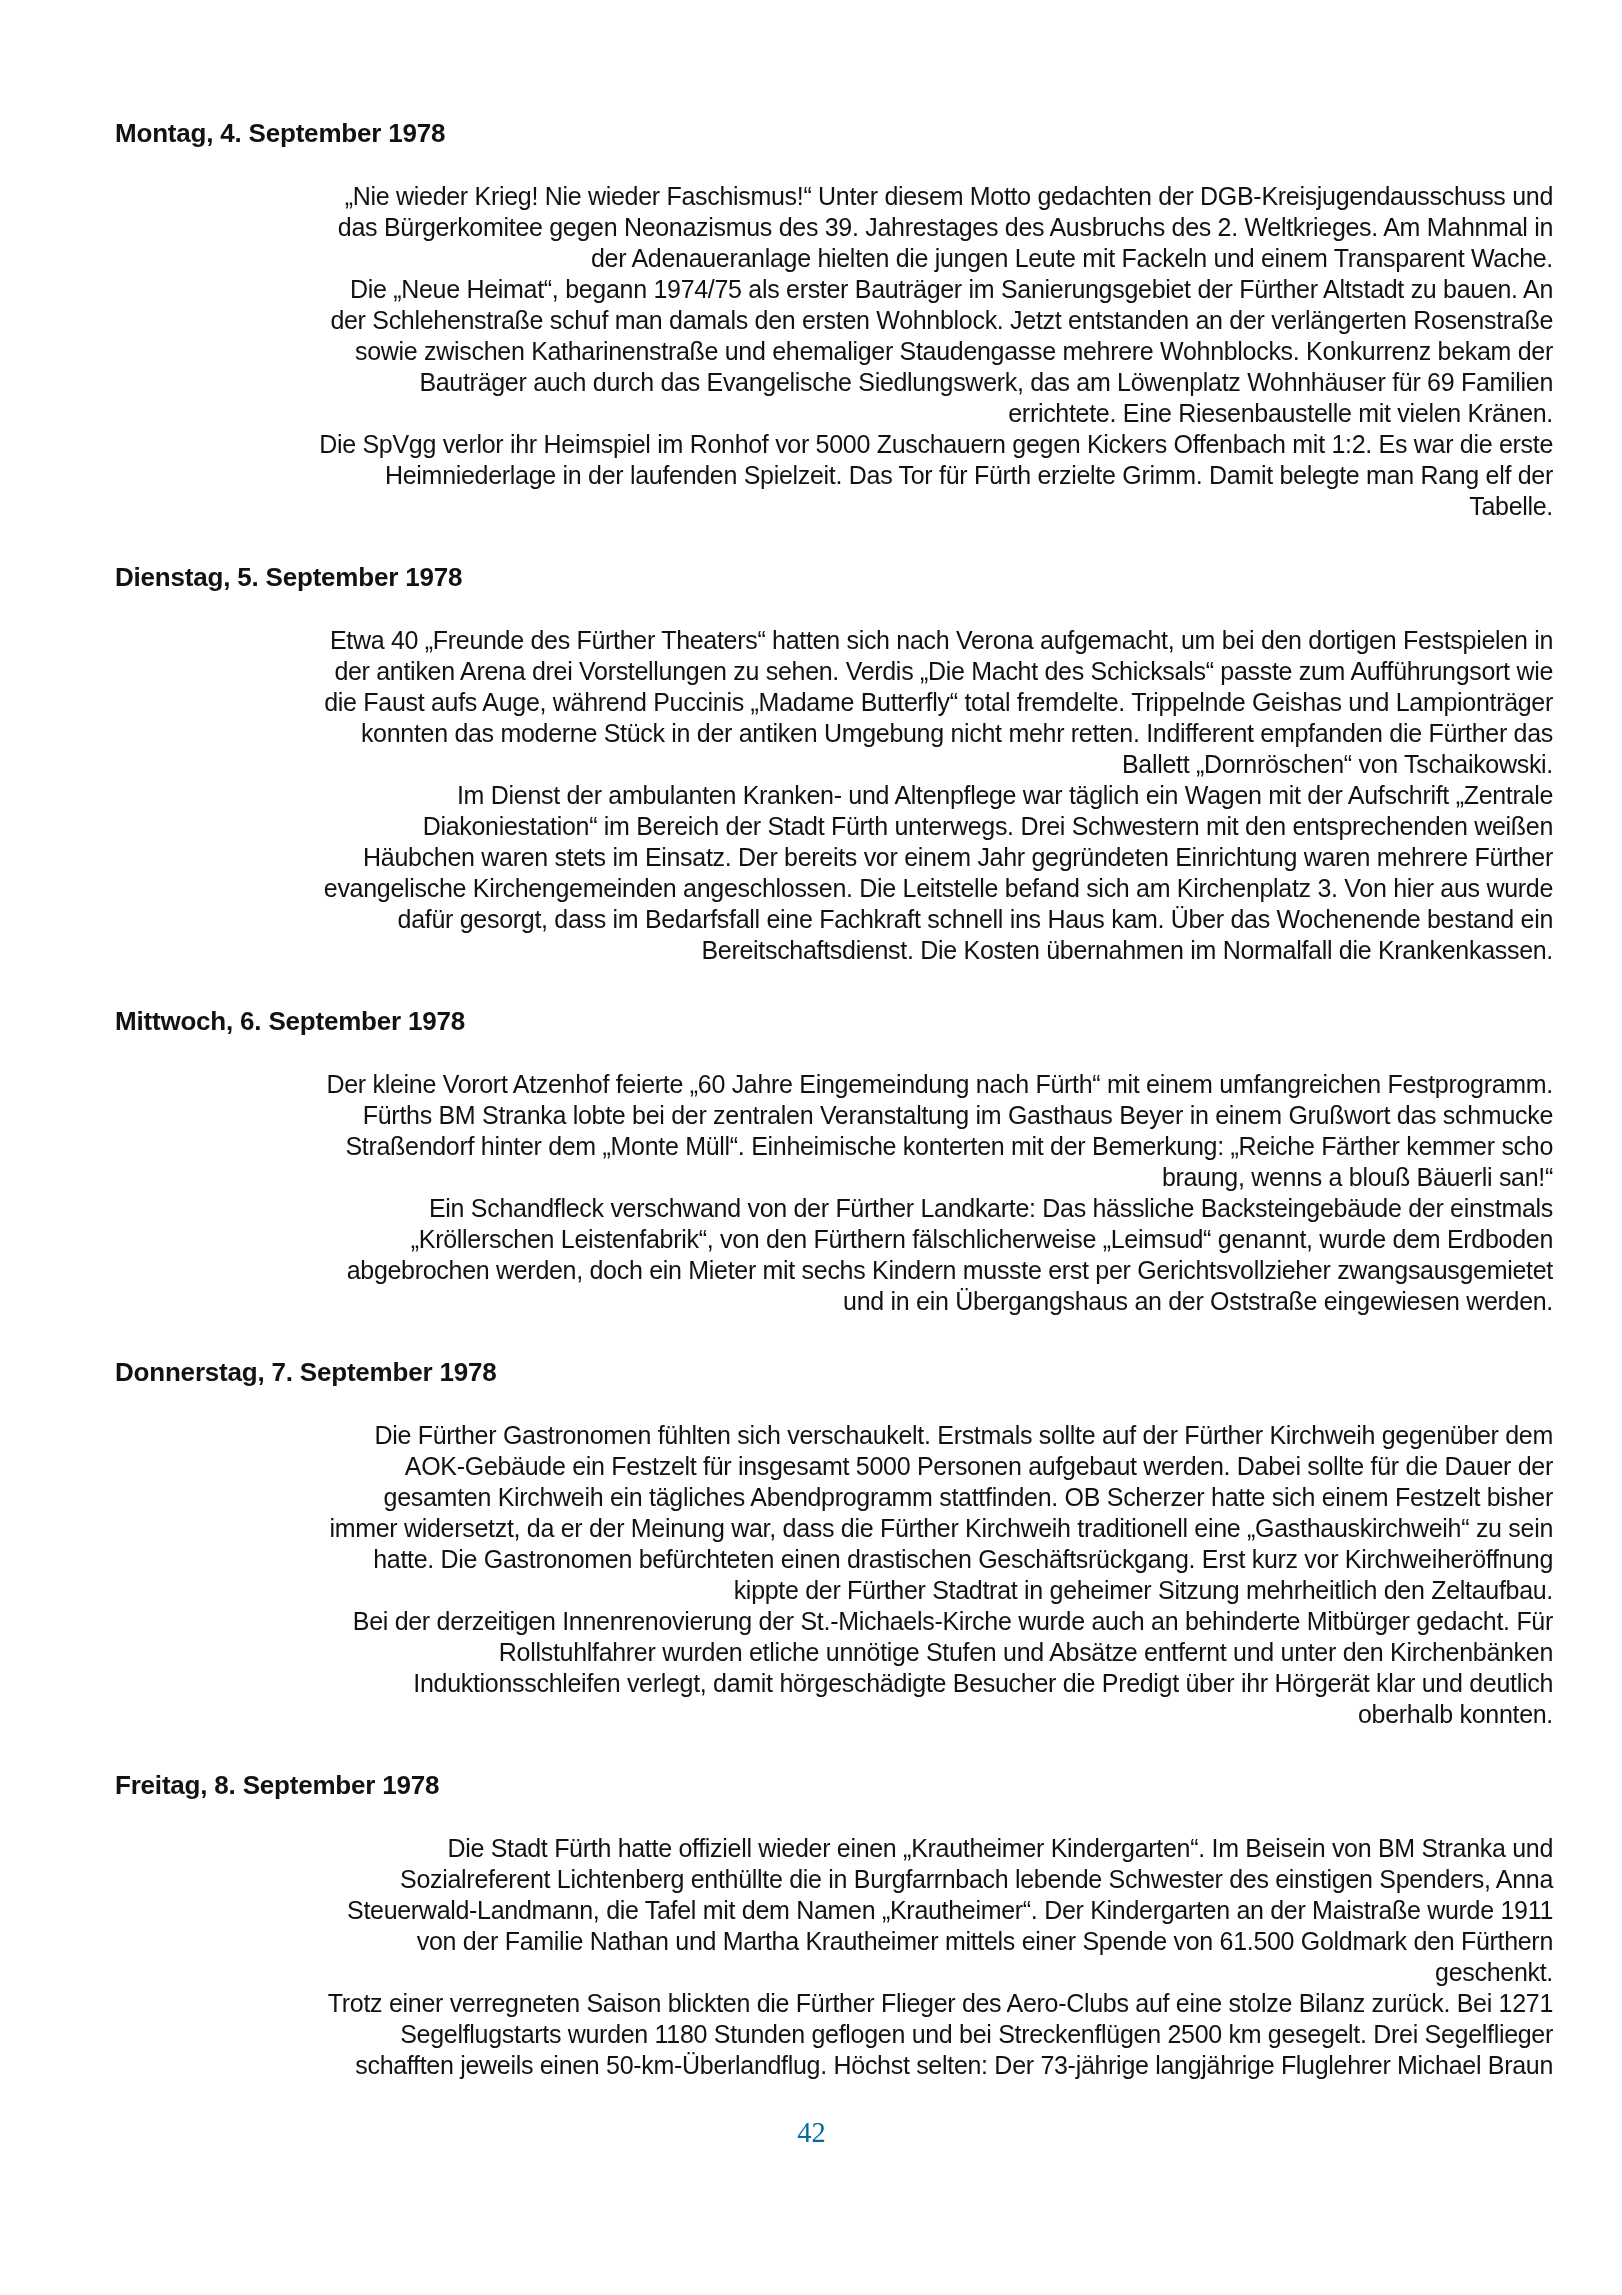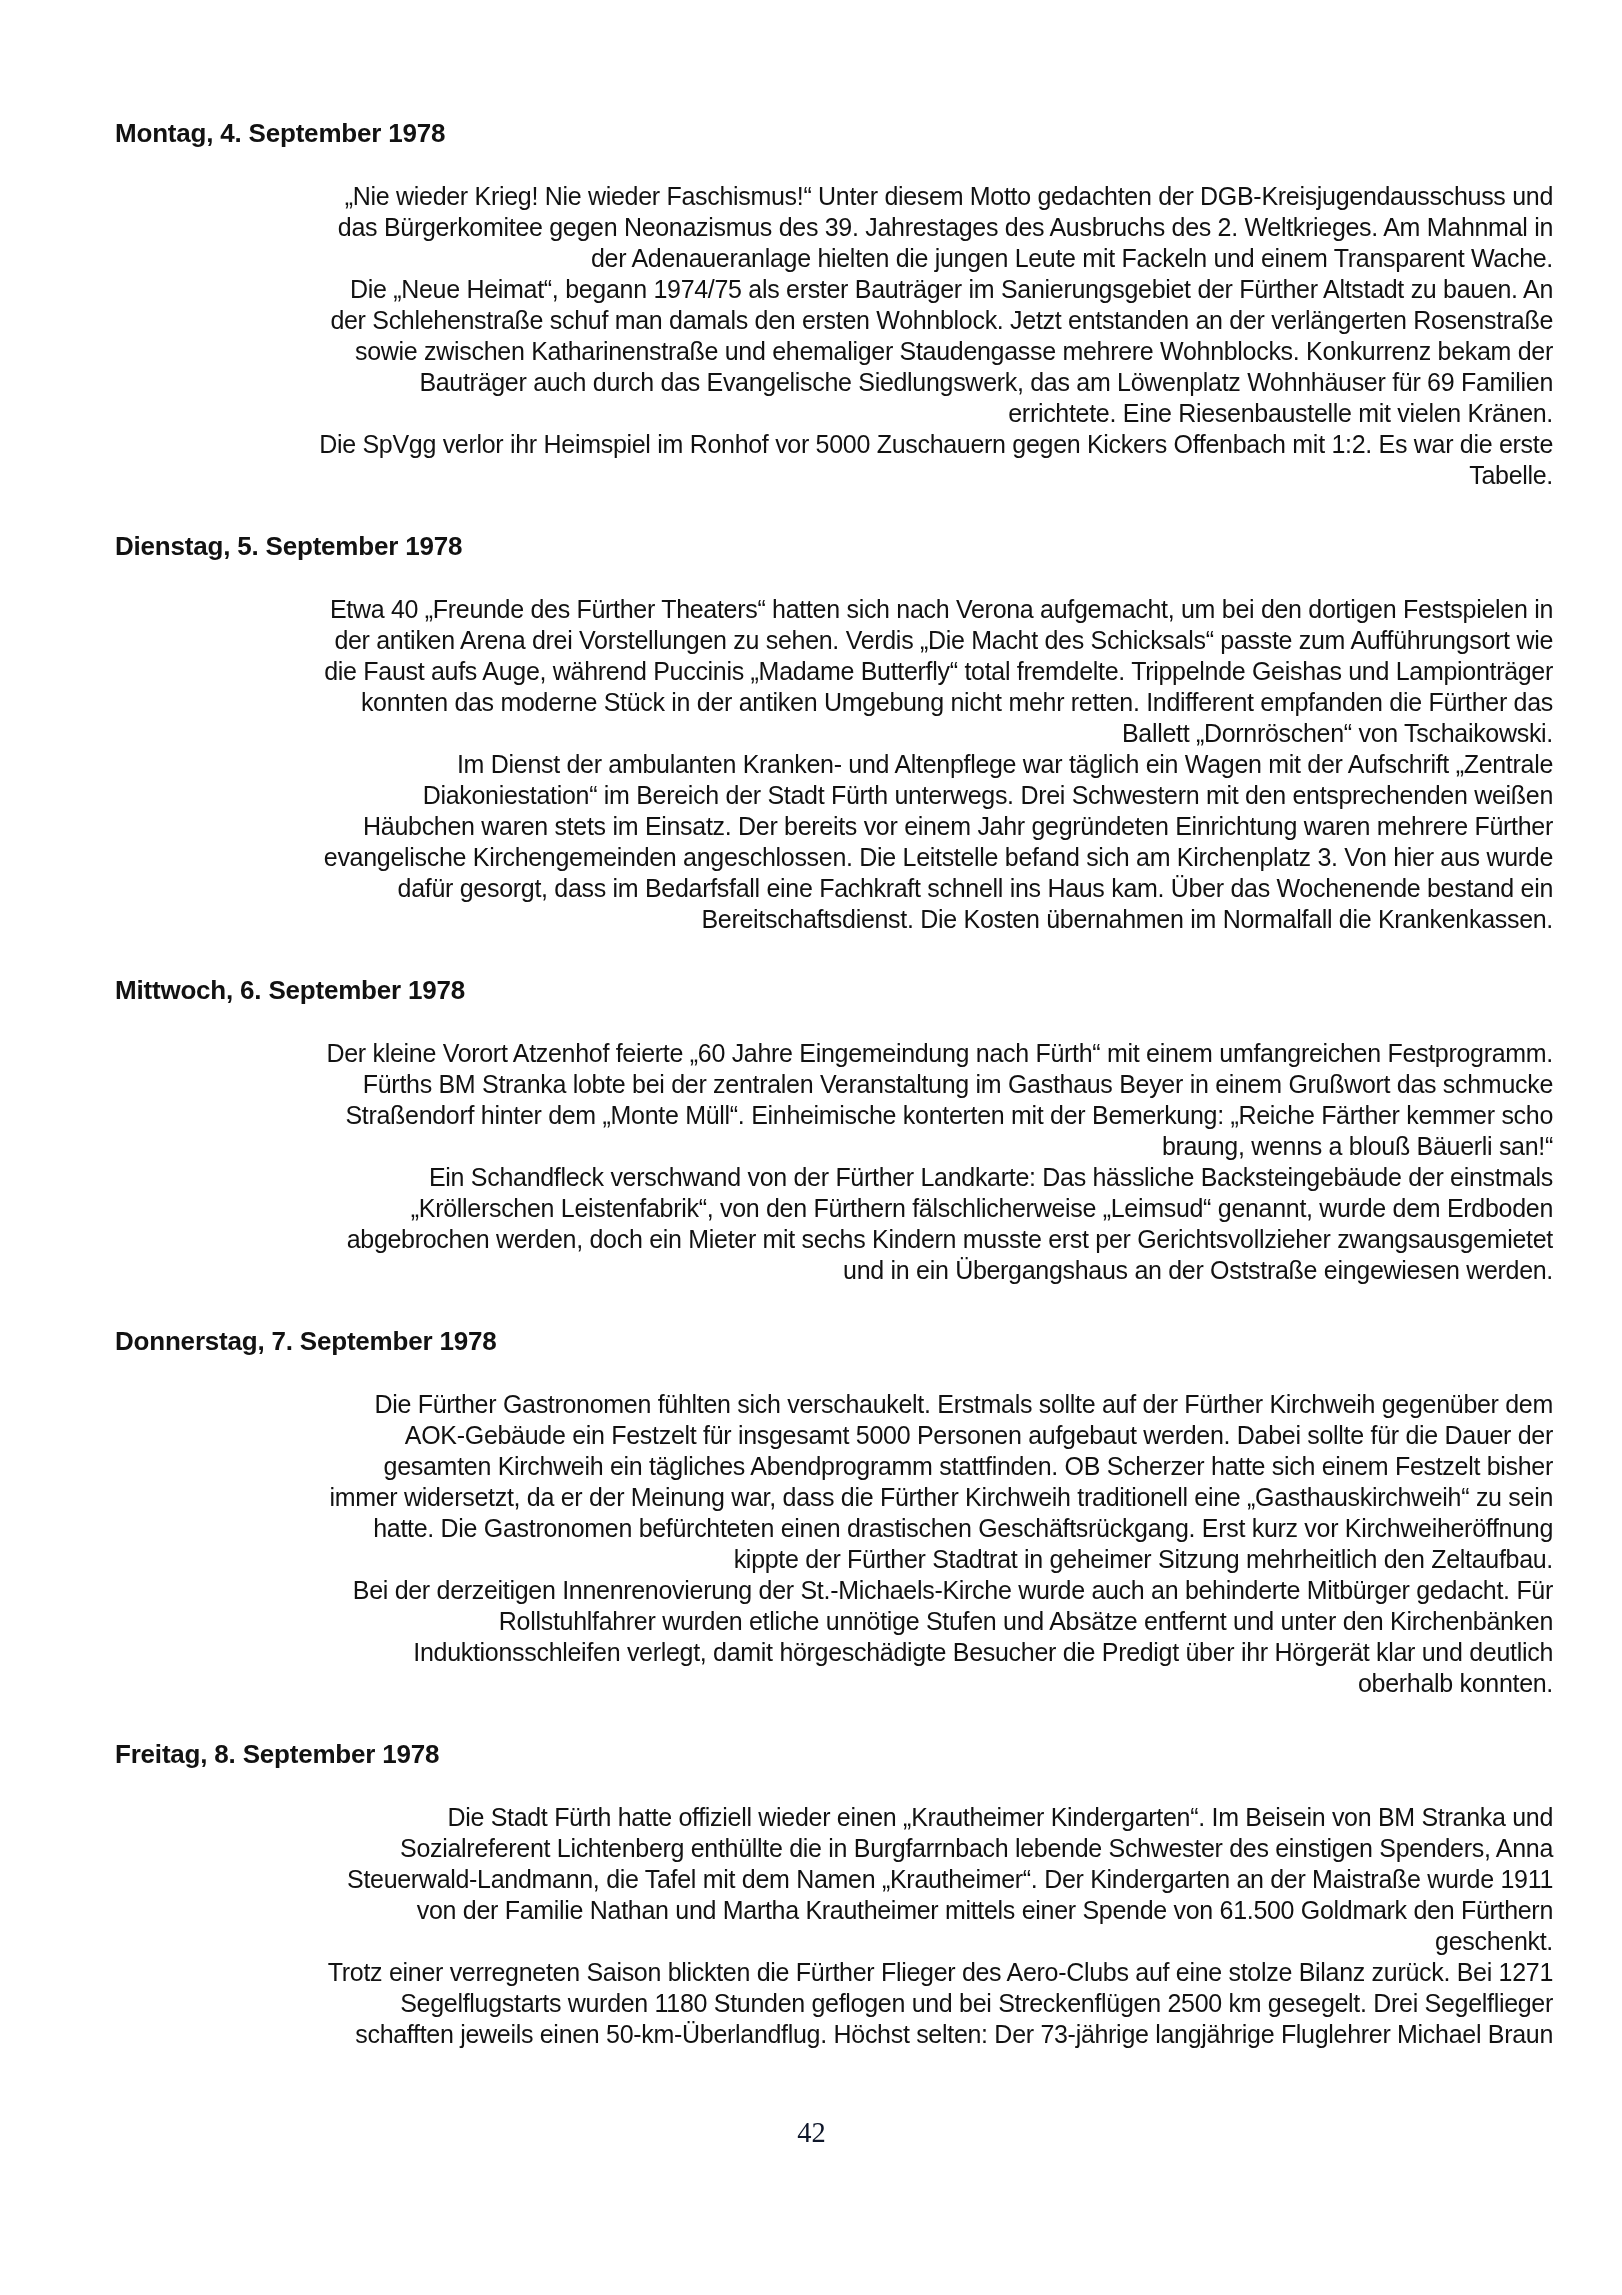--- a/index.html
+++ b/index.html
@@ -46,21 +46,21 @@
     position: absolute;
     top: 2117px;
     left: 0;
     width: 1623px;
     text-align: center;
   }
   .pagenum {
     font-family: "Liberation Serif", "DejaVu Serif", serif;
     font-size: 28.5px;
     line-height: 32px;
-    color: #0f172a;
+    color: #0369a1;
     margin-top: 33px;
   }
 </style>
 </head>
 <body>
 
 <div class="page">
   <main class="content" id="content">
       <section class="day-section">
         <h2 class="day-heading">Montag, 4. September 1978</h2>
@@ -71,20 +71,21 @@
         </div>
         <div class="paragraph">
           <div class="line">Die „Neue Heimat“, begann 1974/75 als erster Bauträger im Sanierungsgebiet der Fürther Altstadt zu bauen. An</div>
           <div class="line">der Schlehenstraße schuf man damals den ersten Wohnblock. Jetzt entstanden an der verlängerten Rosenstraße</div>
           <div class="line">sowie zwischen Katharinenstraße und ehemaliger Staudengasse mehrere Wohnblocks. Konkurrenz bekam der</div>
           <div class="line">Bauträger auch durch das Evangelische Siedlungswerk, das am Löwenplatz Wohnhäuser für 69 Familien</div>
           <div class="line">errichtete. Eine Riesenbaustelle mit vielen Kränen.</div>
         </div>
         <div class="paragraph">
           <div class="line">Die SpVgg verlor ihr Heimspiel im Ronhof vor 5000 Zuschauern gegen Kickers Offenbach mit 1:2. Es war die erste</div>
+          <div class="line">Heimniederlage in der laufenden Spielzeit. Das Tor für Fürth erzielte Grimm. Damit belegte man Rang elf der</div>
           <div class="line">Tabelle.</div>
         </div>
       </section>
       <section class="day-section">
         <h2 class="day-heading">Dienstag, 5. September 1978</h2>
         <div class="paragraph">
           <div class="line">Etwa 40 „Freunde des Fürther Theaters“ hatten sich nach Verona aufgemacht, um bei den dortigen Festspielen in</div>
           <div class="line">der antiken Arena drei Vorstellungen zu sehen. Verdis „Die Macht des Schicksals“ passte zum Aufführungsort wie</div>
           <div class="line">die Faust aufs Auge, während Puccinis „Madame Butterfly“ total fremdelte. Trippelnde Geishas und Lampionträger</div>
           <div class="line">konnten das moderne Stück in der antiken Umgebung nicht mehr retten. Indifferent empfanden die Fürther das</div>

